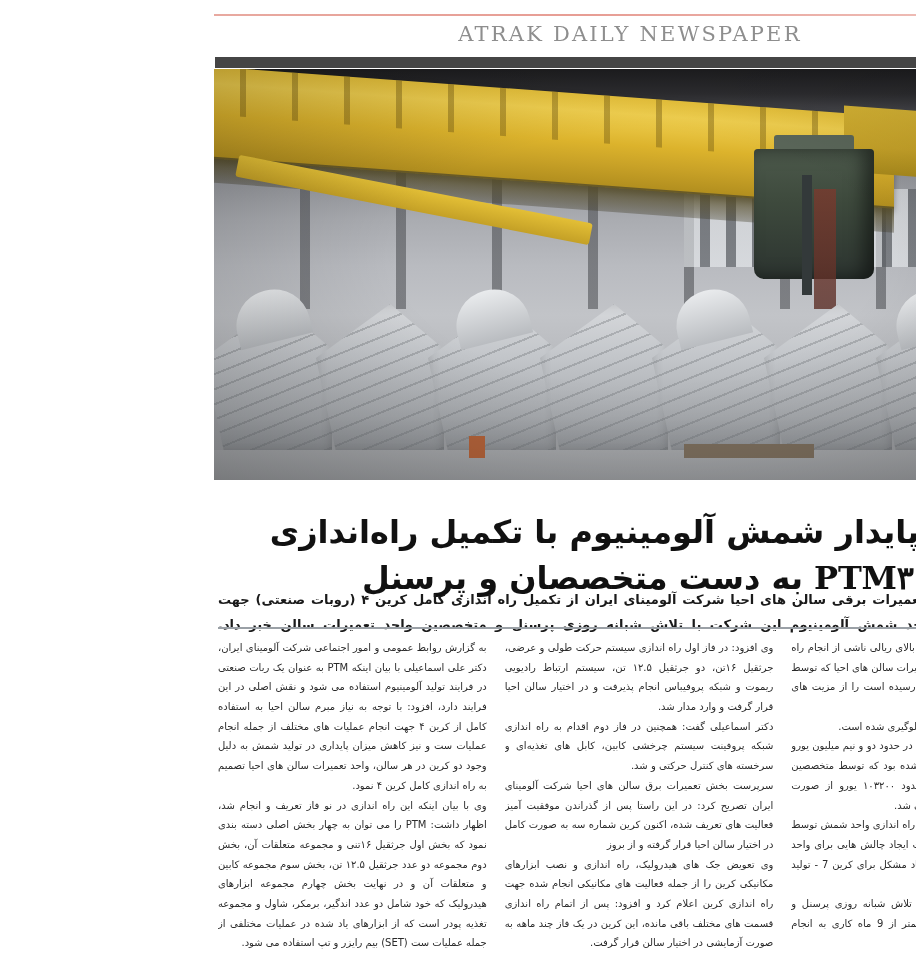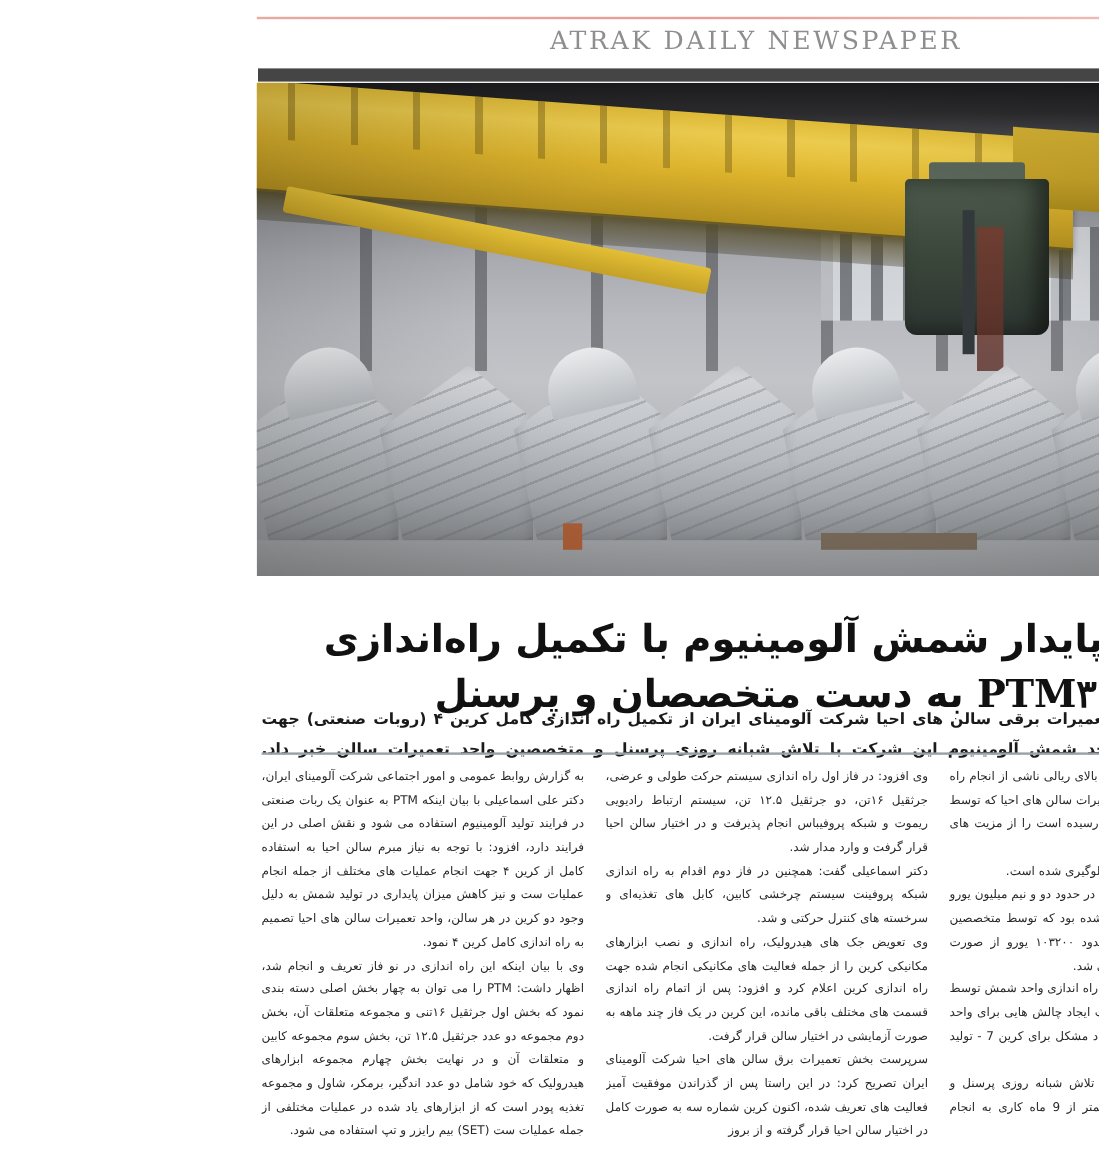--- a/index.html
+++ b/index.html
@@ -436,22 +436,22 @@
   <div class="divider"></div>
 
   <div class="columns">
     <div class="col">
         <p>به گزارش روابط عمومی و امور اجتماعی شرکت آلومینای ایران، دکتر علی اسماعیلی با بیان اینکه PTM به عنوان یک ربات صنعتی در فرایند تولید آلومینیوم استفاده می شود و نقش اصلی در این فرایند دارد، افزود: با توجه به نیاز مبرم سالن احیا به استفاده کامل از کرین ۴ جهت انجام عملیات های مختلف از جمله انجام عملیات ست و نیز کاهش میزان پایداری در تولید شمش به دلیل وجود دو کرین در هر سالن، واحد تعمیرات سالن های احیا تصمیم به راه اندازی کامل کرین ۴ نمود.</p>
         <p>وی با بیان اینکه این راه اندازی در نو فاز تعریف و انجام شد، اظهار داشت: PTM را می توان به چهار بخش اصلی دسته بندی نمود که بخش اول جرثقیل ۱۶تنی و مجموعه متعلقات آن، بخش دوم مجموعه دو عدد جرثقیل ۱۲.۵ تن، بخش سوم مجموعه کابین و متعلقات آن و در نهایت بخش چهارم مجموعه ابزارهای هیدرولیک که خود شامل دو عدد اندگیر، برمکر، شاول و مجموعه تغذیه پودر است که از ابزارهای یاد شده در عملیات مختلفی از جمله عملیات ست (SET) بیم رایزر و تپ استفاده می شود.</p>
       </div>
     <div class="col">
         <p>وی افزود: در فاز اول راه اندازی سیستم حرکت طولی و عرضی، جرثقیل ۱۶تن، دو جرثقیل ۱۲.۵ تن، سیستم ارتباط رادیویی ریموت و شبکه پروفیباس انجام پذیرفت و در اختیار سالن احیا قرار گرفت و وارد مدار شد.</p>
         <p>دکتر اسماعیلی گفت: همچنین در فاز دوم اقدام به راه اندازی شبکه پروفینت سیستم چرخشی کابین، کابل های تغذیه‌ای و سرخسته های کنترل حرکتی و شد.</p>
+        <p>سرپرست بخش تعمیرات برق سالن های احیا شرکت آلومینای ایران تصریح کرد: در این راستا پس از گذراندن موفقیت آمیز فعالیت های تعریف شده، اکنون کرین شماره سه به صورت کامل در اختیار سالن احیا قرار گرفته و از بروز</p>
         <p>وی تعویض جک های هیدرولیک، راه اندازی و نصب ابزارهای مکانیکی کرین را از جمله فعالیت های مکانیکی انجام شده جهت راه اندازی کرین اعلام کرد و افزود: پس از اتمام راه اندازی قسمت های مختلف باقی مانده، این کرین در یک فاز چند ماهه به صورت آزمایشی در اختیار سالن قرار گرفت.</p>
-        <p>سرپرست بخش تعمیرات برق سالن های احیا شرکت آلومینای ایران تصریح کرد: در این راستا پس از گذراندن موفقیت آمیز فعالیت های تعریف شده، اکنون کرین شماره سه به صورت کامل در اختیار سالن احیا قرار گرفته و از بروز</p>
       </div>
     <div class="col">
         <p>دکتر اسماعیلی صرفه جویی بسیار بالای ریالی ناشی از انجام راه اندازی این کرین توسط پرسنل تعمیرات سالن های احیا که توسط نیروهای این مجموعه به سرانجام رسیده است را از مزیت های این اقدام عنوان کرد.</p>
         <p>بحران و مشکلات در فرآیند تولید جلوگیری شده است.</p>
         <p>وی باور شد که این کرین که قیمتی در حدود دو و نیم میلیون یورو دارد توسط شرکت NPC تکمیل نشده بود که توسط متخصصین داخلی راه اندازی گردید و در حدود ۱۰۳۲۰۰ یورو از صورت وضعیت شرکت کسر و صرفه جویی شد.</p>
         <p>وی یادآور شد: این پروژه در ابتدای راه اندازی واحد شمش توسط چینی ها کنار گذاشته شده که باعث ایجاد چالش هایی برای واحد شده بود زیرا ما که در صورت ایجاد مشکل برای کرین 7 - تولید با محدودیت هایی مواجه می شد.</p>
         <p>وی افزود: این پروژه به همت و تلاش شبانه روزی پرسنل و متخصصین این واحد معمولا در کمتر از 9 ماه کاری به انجام رسید.</p>
       </div>
   </div>
 

